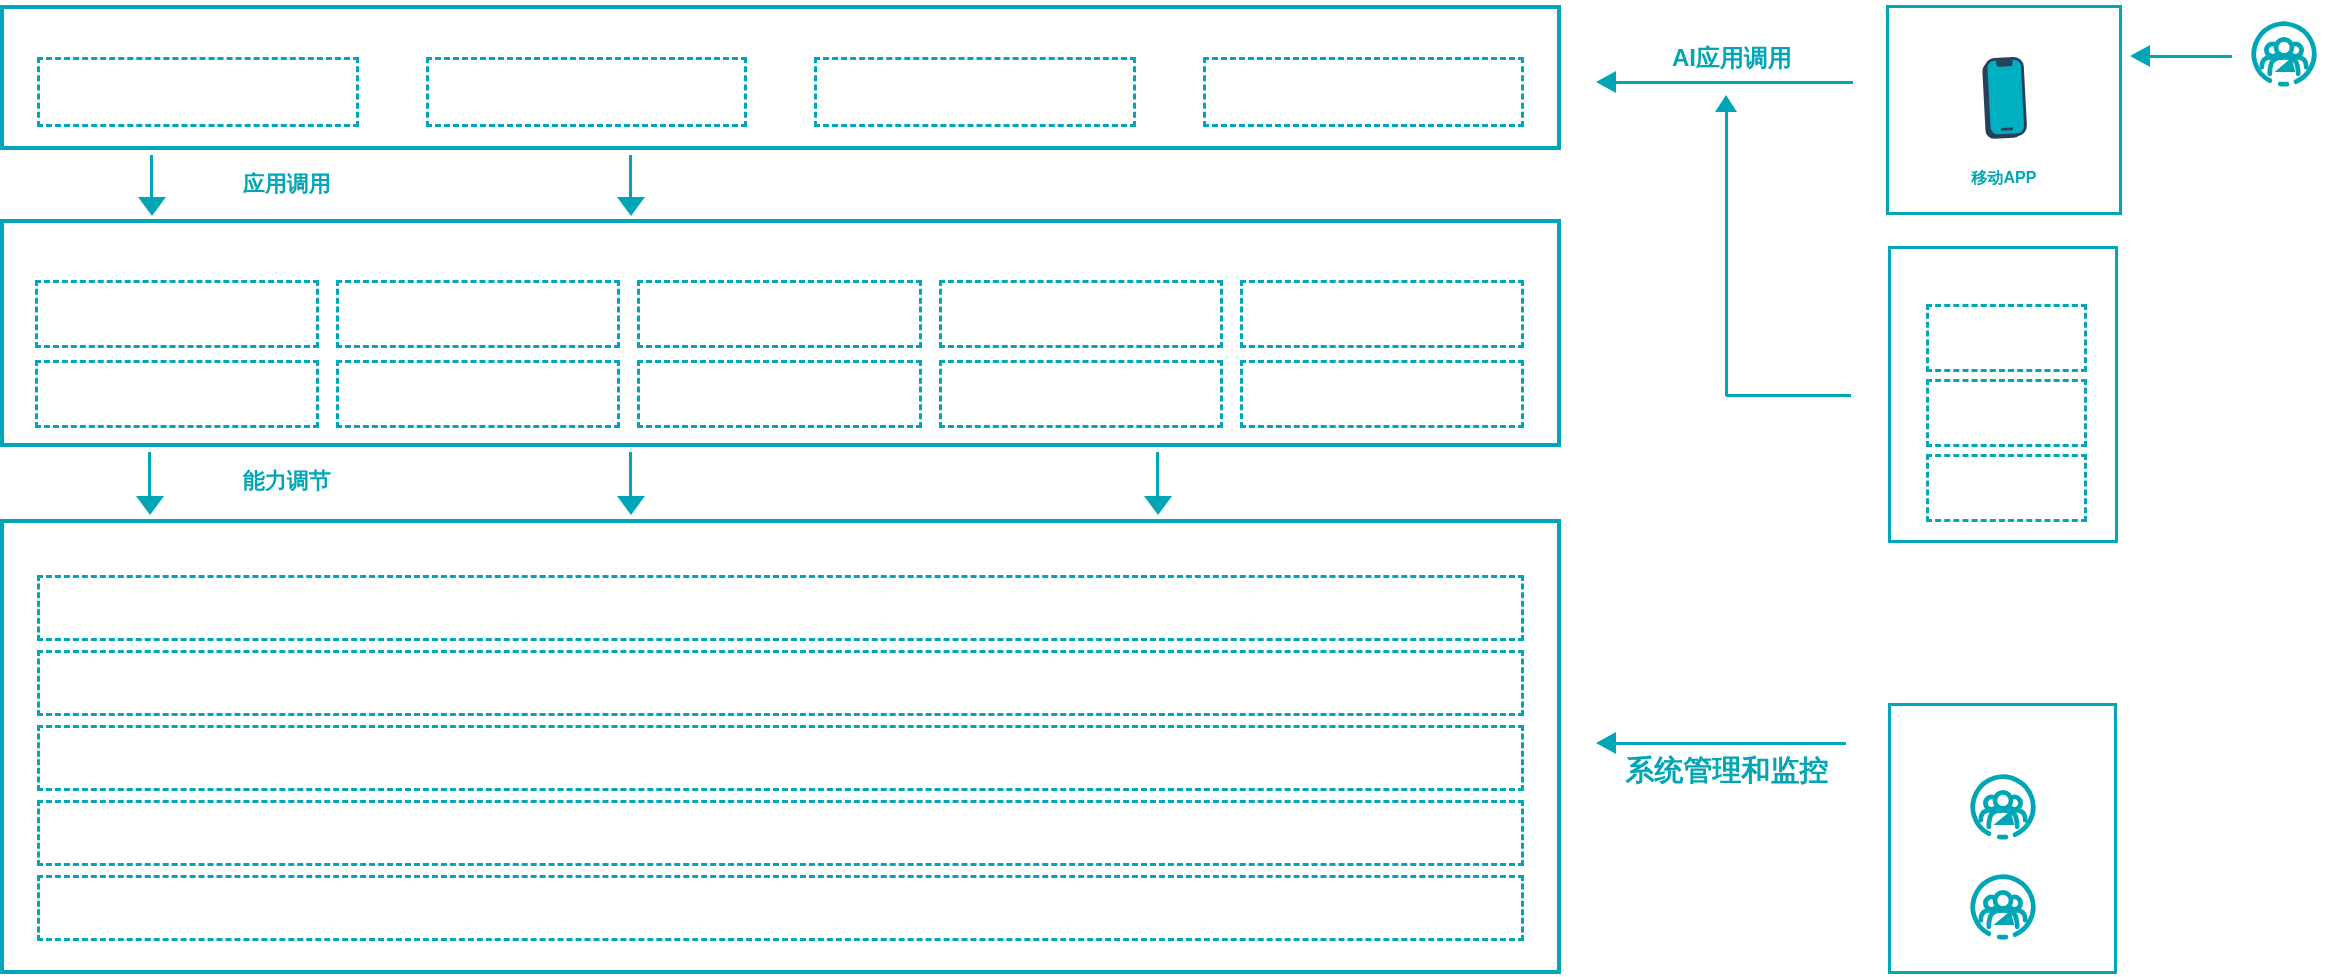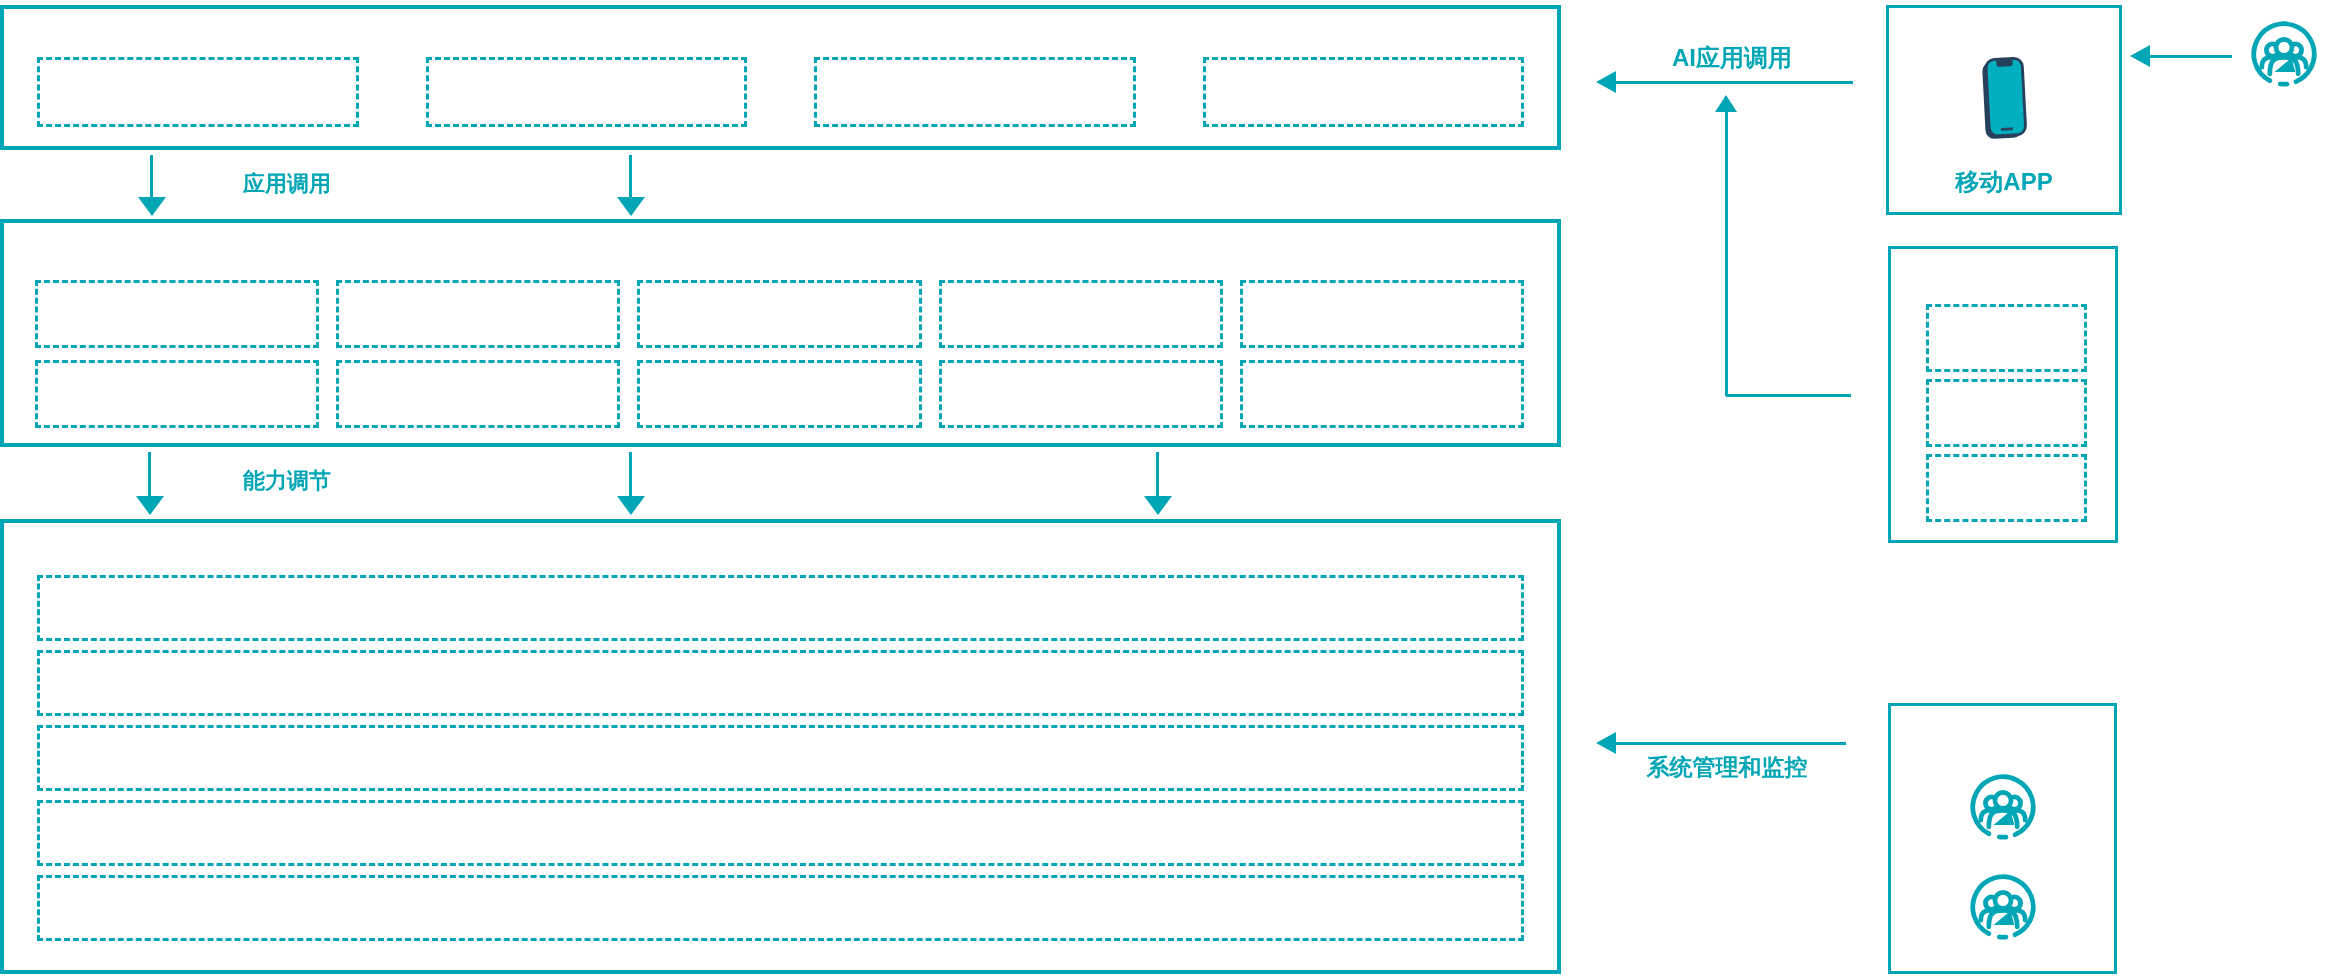--- a/index.html
+++ b/index.html
@@ -46,21 +46,21 @@
        line-height:1;white-space:nowrap;}
   .lbl-center{transform:translateX(-50%);}
 
   
   .users-wrap{color:var(--teal);line-height:0;}
   #external-user{position:absolute;left:2250px;top:20px;}
   #admin-users{position:absolute;left:1888px;top:703px;width:229px;height:271px;
        display:flex;flex-direction:column;align-items:center;gap:32px;padding-top:70px;box-sizing:border-box;}
   #phone{position:absolute;left:1980px;top:56px;line-height:0;}
   #mobile-label{position:absolute;left:1886px;top:170px;width:236px;text-align:center;
-       color:var(--teal);font-weight:bold;font-size:24px;line-height:1;}
+       color:var(--teal);font-weight:bold;font-size:16px;line-height:1;}
 </style>
 </head>
 <body>
 
 <div id="canvas">
 
   <div class="box-solid" style="left:0;top:5px;width:1561px;height:145px;"></div>
   <div id="top-ph">
       <div class="ph"></div>
       <div class="ph"></div>
@@ -148,21 +148,21 @@
   <div class="box-solid box-thin" style="left:1888px;top:246px;width:230px;height:297px;">
     <div id="side-ph">
         <div class="ph"></div>
         <div class="ph"></div>
         <div class="ph"></div>
       </div>
   </div>
 
   <div class="hline" style="left:1616px;top:742px;width:230px;height:3px;"></div>
   <div class="arr-left" style="left:1596px;top:732px;"></div>
-  <div class="lbl lbl-center" style="left:1727px;top:756px;font-size:23px;">系统管理和监控</div>
+  <div class="lbl lbl-center" style="left:1727px;top:756px;font-size:29px;">系统管理和监控</div>
 
   <div class="box-solid box-thin" style="left:1888px;top:703px;width:229px;height:271px;"></div>
   <div id="admin-users">
   <span class="users-wrap">
     <svg viewBox="0 0 72 72" width="68" height="68" aria-hidden="true">
       <g fill="none" stroke="currentColor" stroke-width="5" stroke-linecap="round">
         <circle cx="36" cy="36" r="32" stroke-dasharray="172 10 7 12" transform="rotate(118 36 36)"></circle>
         <circle cx="36" cy="29" r="8.5"></circle>
         <path d="M21 57 C21 42 26 39.5 36 39.5 C46 39.5 51 42 51 57"></path>
         <path d="M25 25.5 A6.5 6.5 0 1 0 28.5 36.5"></path>

